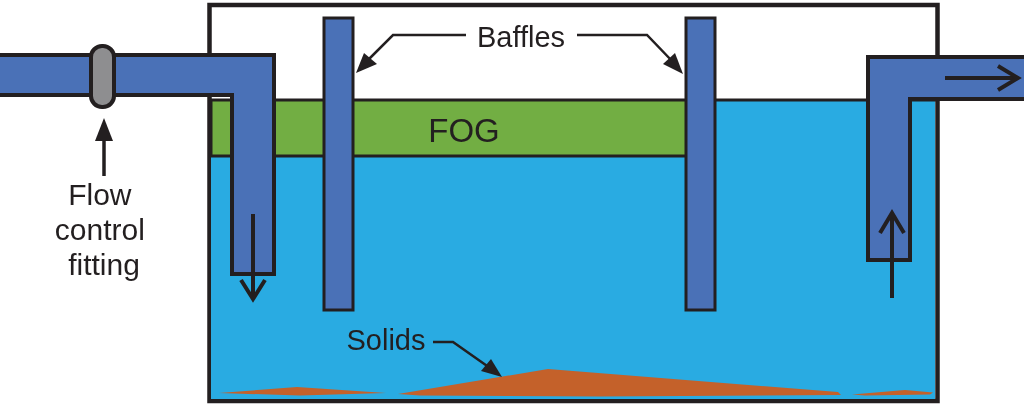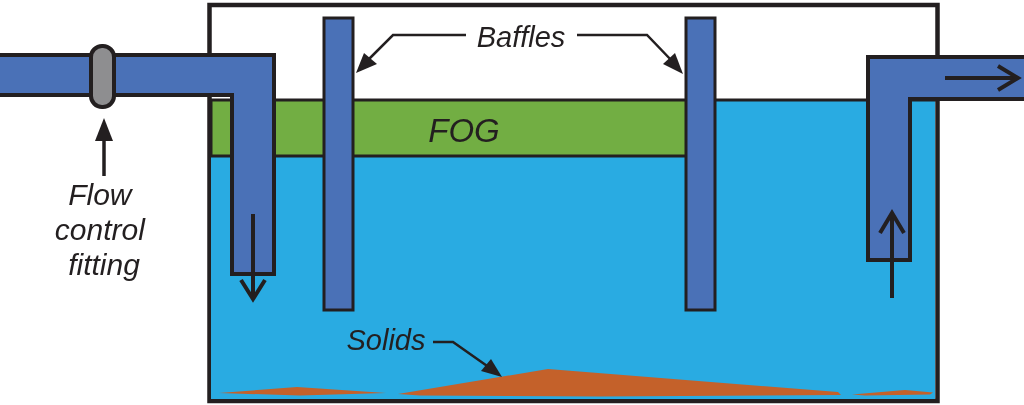--- a/index.html
+++ b/index.html
@@ -1,17 +1,17 @@
 <!DOCTYPE html>
 <html><head>
 <meta charset="utf-8">
 <style>
   html,body{margin:0;padding:0;background:#ffffff;}
   .stage{position:relative;width:1024px;height:405px;background:#ffffff;overflow:hidden;
-         font-family:"Liberation Sans", sans-serif;font-style:italic;}
+         font-family:"Liberation Sans", sans-serif;}
   svg{display:block;}
   text{fill:#231f20;font-family:"Liberation Sans", sans-serif;}
   .lbl{font-size:29px;}
   .lbl-fog{font-size:33px;}
   .lbl-fcf{font-size:30px;}
   .outline{stroke:#231f20;}
   .noline{stroke:none;}
 </style>
 </head>
 <body>

